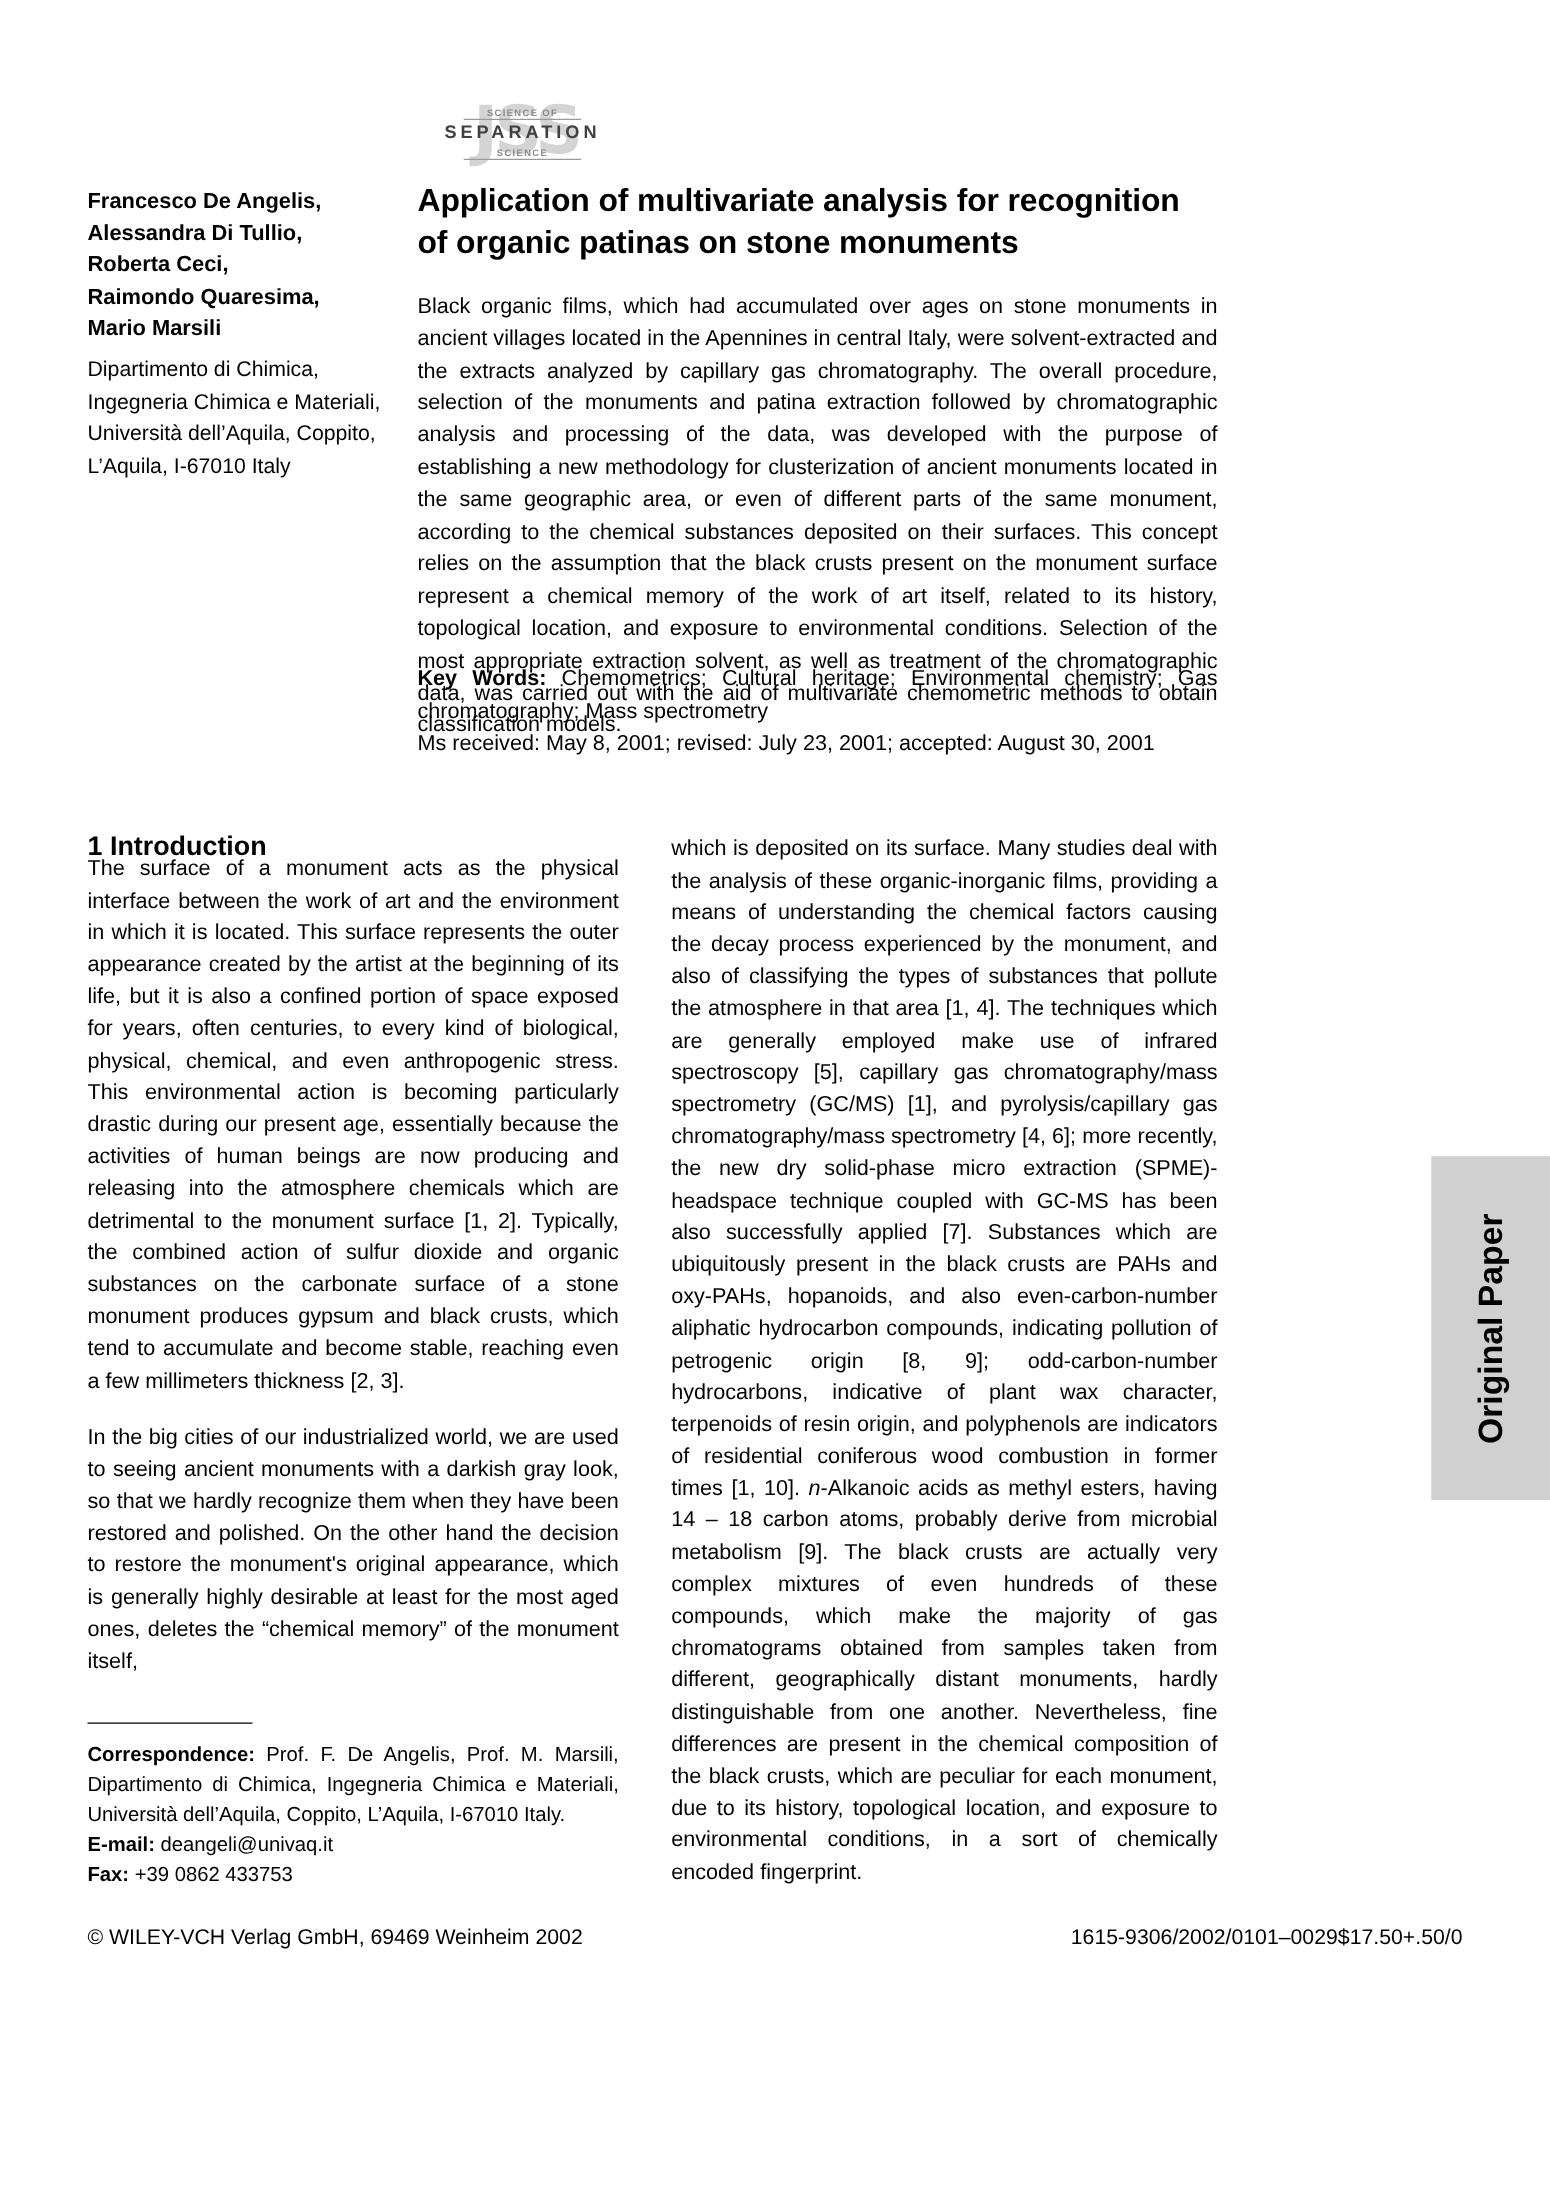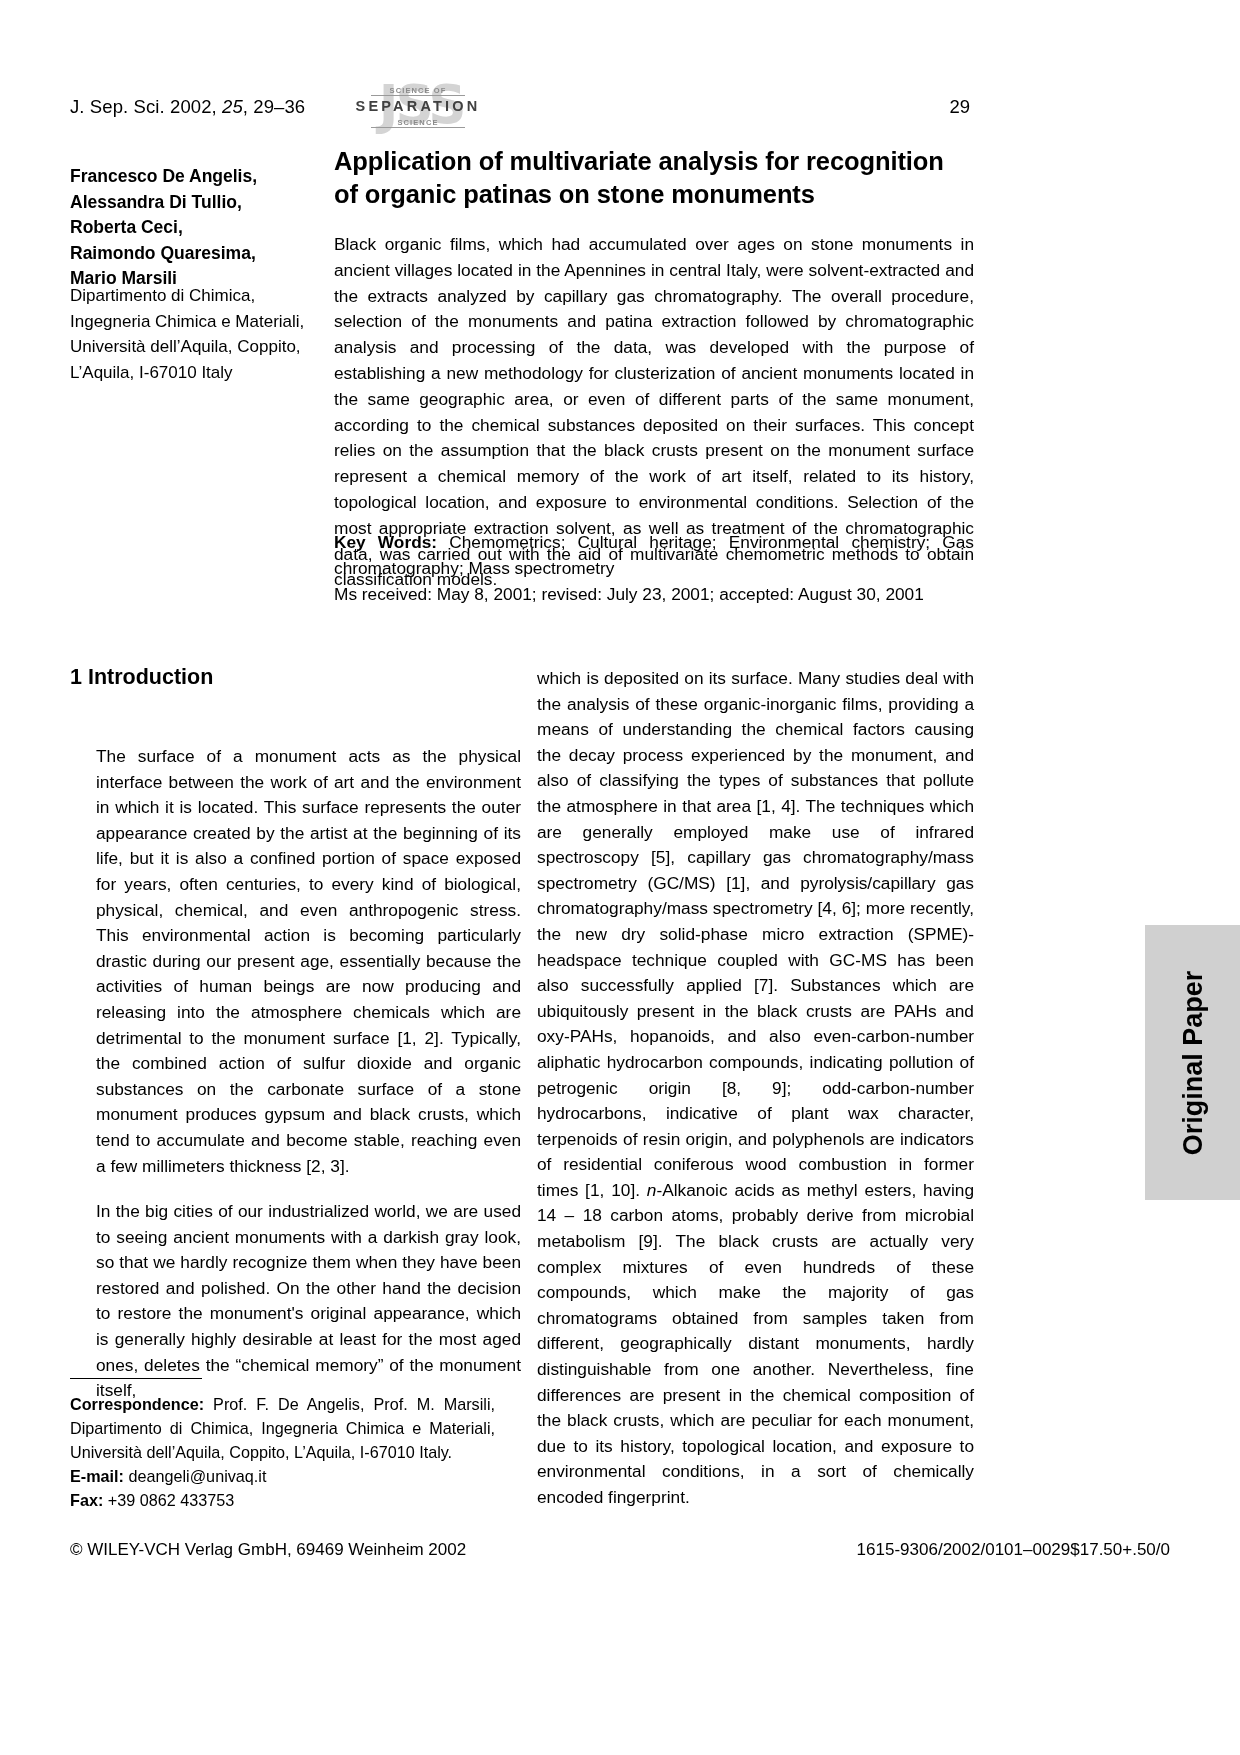--- a/index.html
+++ b/index.html
@@ -109,21 +109,20 @@
 
   
   .authors {
     position: absolute;
     left: 70px;
     top: 148px;
     width: 250px;
     font-size: 17.5px;
     font-weight: bold;
     line-height: 25.5px;
-    margin-top: 16px;
   }
   .affiliation {
     position: absolute;
     left: 70px;
     top: 283px;
     width: 260px;
     font-size: 17px;
     line-height: 25.5px;
   }
 
@@ -174,27 +173,26 @@
     position: absolute;
     left: 70px;
     top: 665px;
     font-size: 21.5px;
     font-weight: bold;
     text-align: center;
   }
   .col-left {
     position: absolute;
     left: 70px;
-    top: 744px;
+    top: 682px;
     width: 425px;
     font-size: 17.3px;
     line-height: 25.6px;
     text-align: justify;
     text-justify: inter-word;
-    margin-left: 26px;
   }
   .col-right {
     position: absolute;
     left: 537px;
     top: 666px;
     width: 437px;
     font-size: 17.3px;
     line-height: 25.6px;
     text-align: justify;
     text-justify: inter-word;
@@ -259,24 +257,20 @@
     font-size: 27px;
     font-weight: bold;
     color: #000;
   }
 </style>
 </head>
 <body>
 
 <div class="page">
 
-  <div class="runhead">
-    <div class="runhead-cite"><span>J. Sep. Sci. 2002, </span><span class="vol">25</span><span>, 29–36</span></div>
-    <div class="runhead-page">29</div>
-  </div>
 
   <div class="logo">
     <div class="logo-watermark">JSS</div>
     <div class="logo-rule r1"></div>
     <div class="logo-line1">SCIENCE OF</div>
     <div class="logo-line2">SEPARATION</div>
     <div class="logo-line3">SCIENCE</div>
     <div class="logo-rule r2"></div>
   </div>
 

